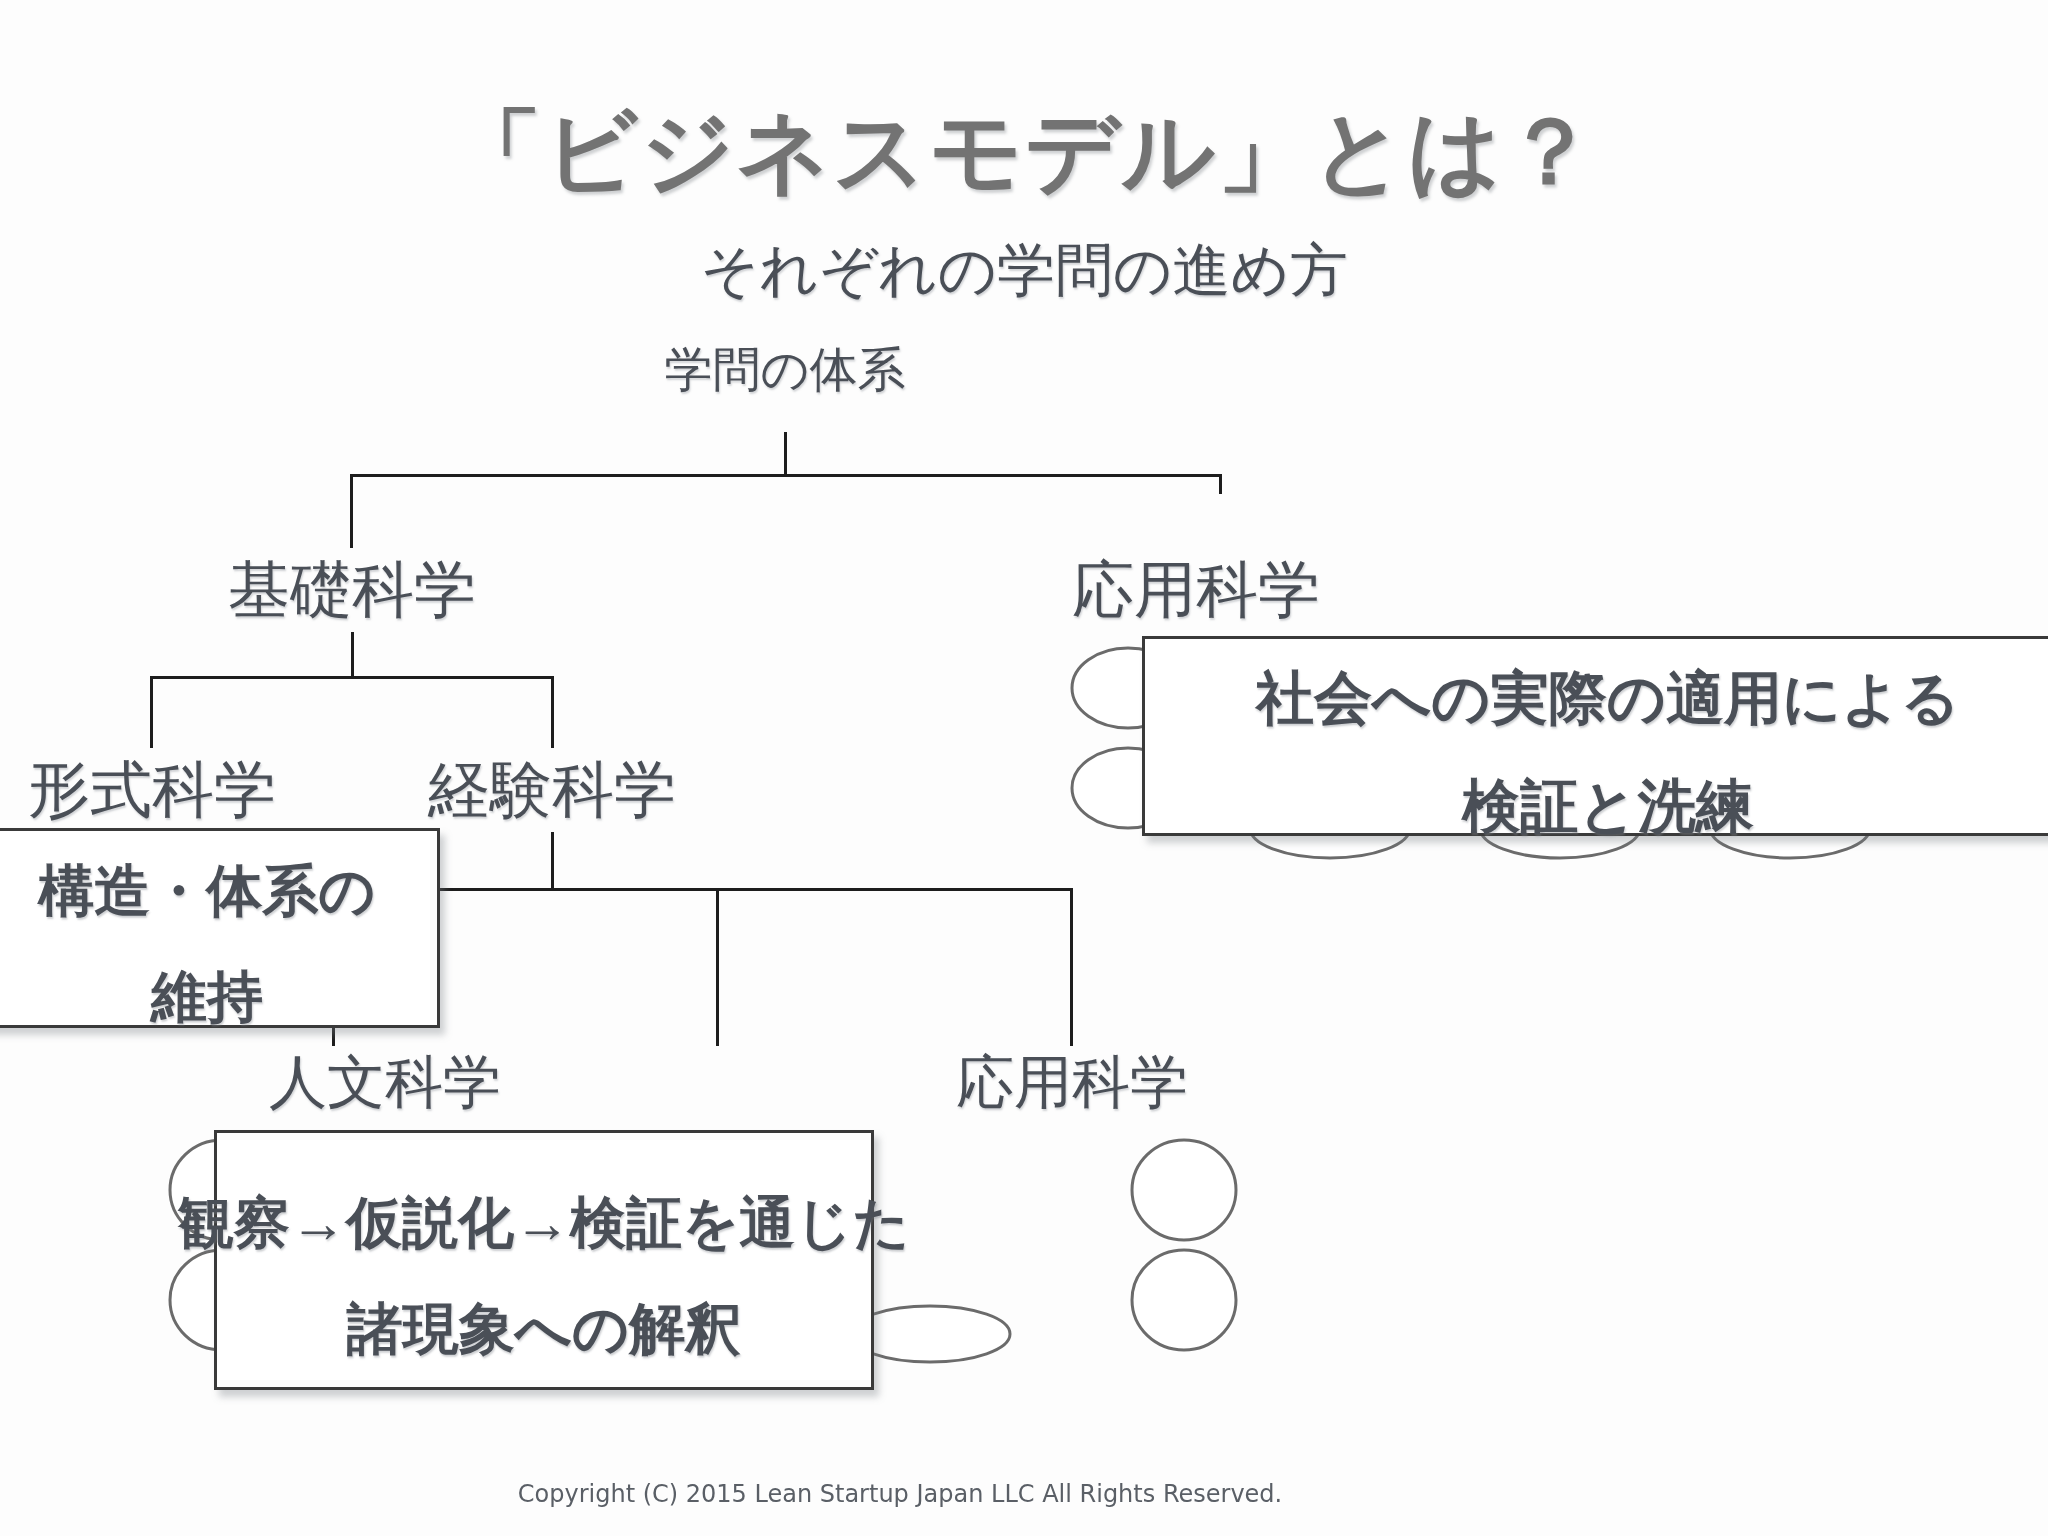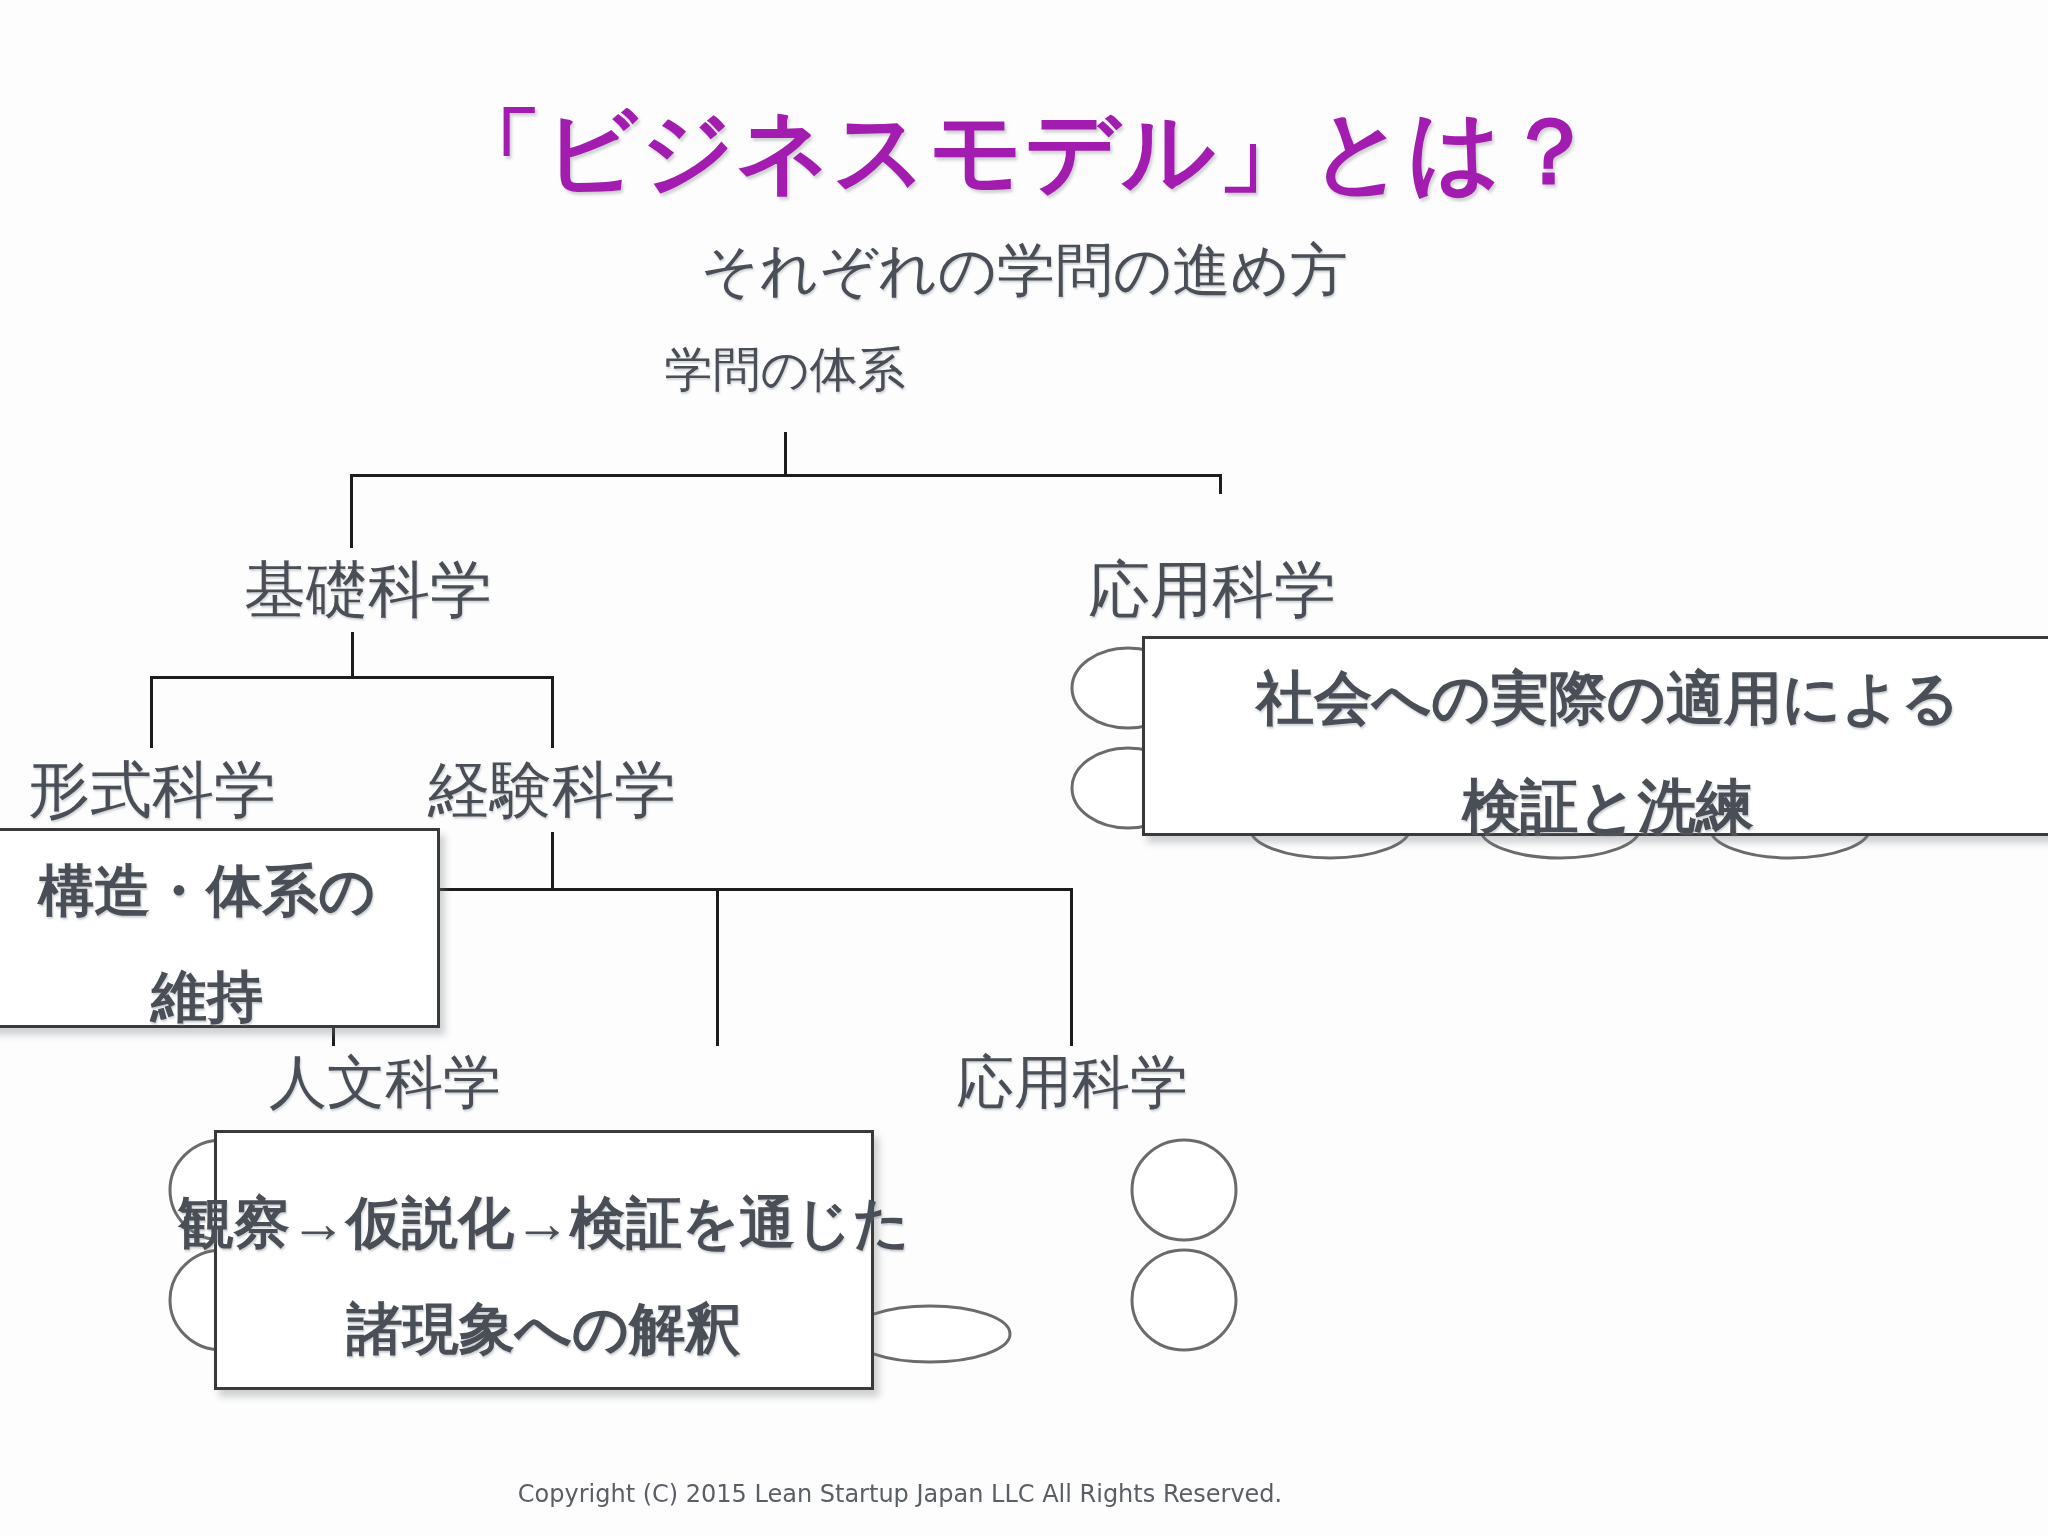--- a/index.html
+++ b/index.html
@@ -18,21 +18,21 @@
   
   #title {
     position: absolute;
     left: 0; top: 90px;
     width: 2048px;
     text-align: center;
     font-family: "DejaVu Sans", "Liberation Sans", sans-serif;
     font-weight: bold;
     font-size: 92px;
     letter-spacing: 2px;
-    color: #a21caf;
+    color: #737373;
     text-shadow: 2px 3px 3px rgba(120,125,132,0.35);
     white-space: nowrap;
   }
   #subtitle {
     position: absolute;
     left: 0; top: 232px;
     width: 2048px;
     text-align: center;
     font-size: 58px;
     color: #4a4f57;
@@ -43,21 +43,21 @@
   .node {
     position: absolute;
     font-size: 62px;
     color: #4a4f57;
     text-shadow: 1px 2px 2px rgba(130,135,142,0.35);
     white-space: nowrap;
     text-align: center;
     transform: translateX(-50%);
   }
   .node.lvl0 { font-size: 48px; }
-  .node.lvl1 { font-size: 62px; margin-left: 16px; }
+  .node.lvl1 { font-size: 62px; }
   .node.lvl2 { font-size: 62px; }
   .node.lvl3 { font-size: 58px; }
 
   
   .ln {
     position: absolute;
     background: #1d1d1d;
   }
   .ln.v { width: 3px; }
   .ln.h { height: 3px; }

